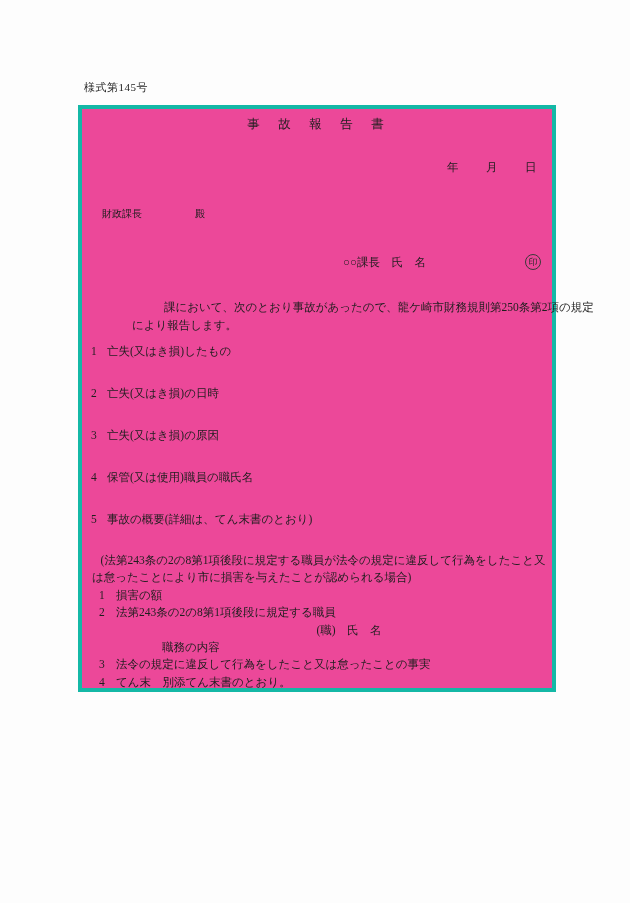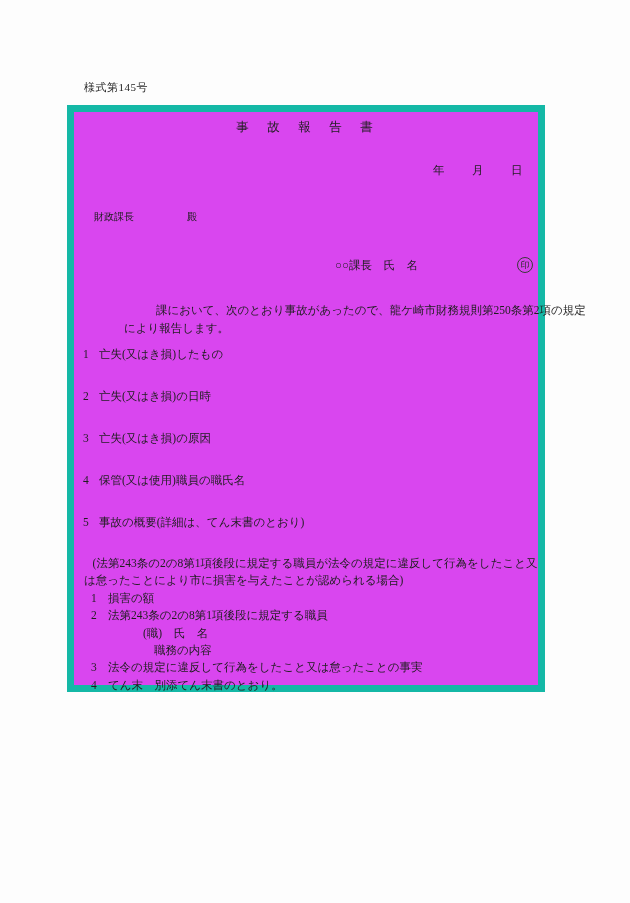--- a/index.html
+++ b/index.html
@@ -20,26 +20,26 @@
   .form-number {
     position: absolute;
     left: 84px;
     top: 81px;
     font-size: 11px;
     line-height: 13px;
     letter-spacing: 0.5px;
   }
   .report-box {
     position: absolute;
-    left: 67px;
+    left: 78px;
     top: 105px;
     width: 478px;
     height: 587px;
-    border: 7px solid #14b8a6;
-    background: #d946ef;
+    border: 4px solid #14b8a6;
+    background: #ec4899;
   }
   .report-title {
     position: absolute;
     top: 7px;
     left: 0;
     width: 100%;
     text-align: center;
     font-size: 12.5px;
     letter-spacing: 3px;
     font-weight: 400;
@@ -124,21 +124,21 @@
   }
   .supplement .cond-line1 { text-indent: 7px; text-align: center; }
   .supp-item {
     padding-left: 7px;
     display: flex;
   }
   .supp-item .item-number {
     width: 17px;
     flex: 0 0 17px;
   }
-  .supp-sub1 { padding-left: 59px; }
+  .supp-sub1 { padding-left: 59px; text-align: center; }
   .supp-sub2 { padding-left: 70px; }
 </style>
 </head>
 <body>
 
 <div class="page">
 
   <div class="form-number">様式第145号</div>
 
   <div class="report-box">

